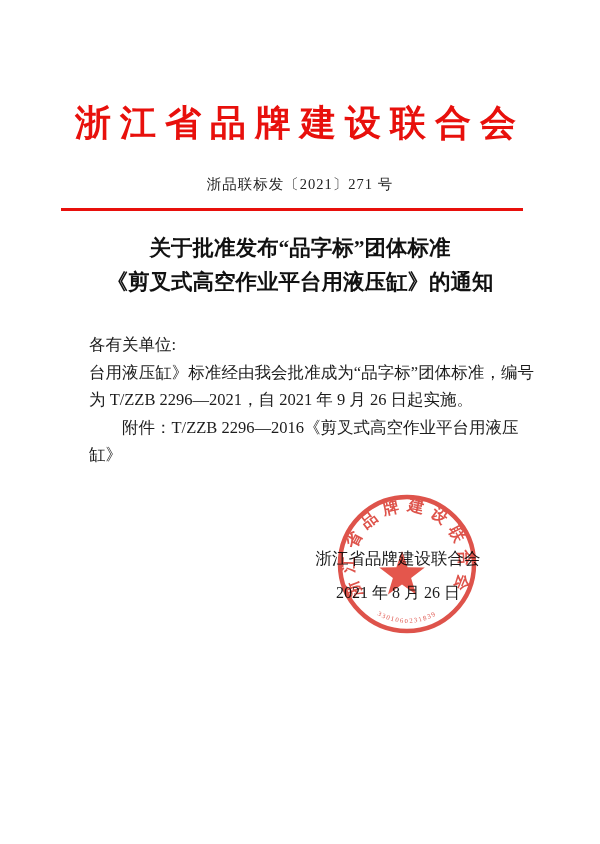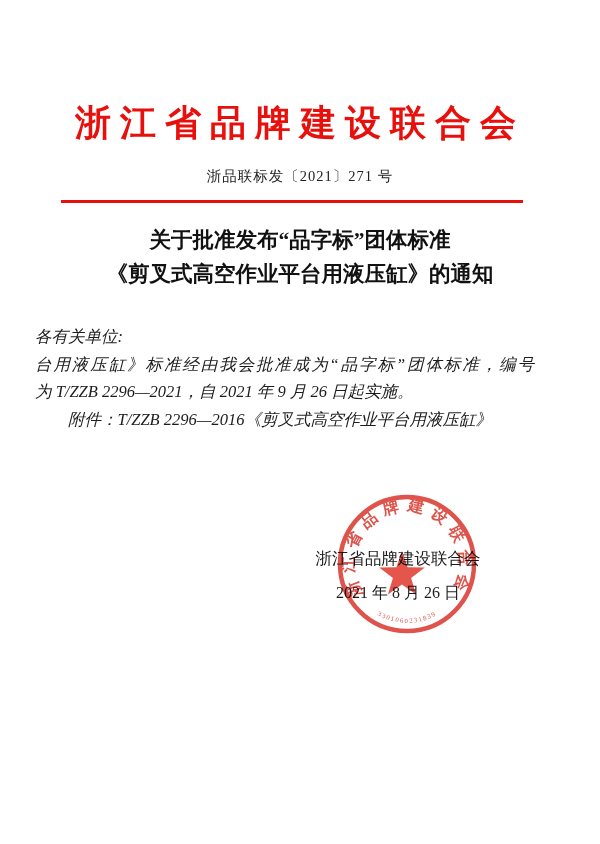--- a/index.html
+++ b/index.html
@@ -4,24 +4,24 @@
 <style>
   html,body{margin:0;padding:0;}
   body{
     width:600px;height:844px;background:#ffffff;position:relative;overflow:hidden;
     font-family:"Liberation Serif","DejaVu Serif",serif;color:#1c1c1c;
   }
   .org-title{
     padding-top:101px;text-align:center;font-size:36px;font-weight:bold;
     color:#e8100c;letter-spacing:9px;line-height:1.25;white-space:nowrap;
   }
-  .doc-number{margin-top:21px;text-align:center;font-size:14.5px;letter-spacing:1px;color:#222;}
+  .doc-number{margin-top:29px;text-align:center;font-size:14.5px;letter-spacing:1px;color:#222;}
   .red-rule{margin:14px 0 0 61px;width:462px;height:3px;background:#e8100c;}
   .main-title{margin-top:20px;text-align:center;font-weight:bold;font-size:21.5px;line-height:34px;color:#111;}
-  .body-block{margin:32px 66px 0 35px;font-size:16.5px;line-height:27.5px;font-style:italic;}
+  .body-block{margin:32px 66px 0 89px;font-size:16.5px;line-height:27.5px;}
   .bline{min-height:27.5px;}
   .indent{text-indent:33px;}
   .j{text-align:justify;text-align-last:justify;}
   .signature-block{position:absolute;top:548px;left:288px;width:220px;text-align:center;}
   .sig-org{font-size:16.5px;white-space:nowrap;}
   .sig-date{margin-top:13px;font-size:16px;white-space:nowrap;}
   .seal{position:absolute;top:492px;left:334px;width:146px;height:146px;
         mix-blend-mode:multiply;opacity:.85;pointer-events:none;}
   .seal text{font-family:"Liberation Serif","DejaVu Serif",serif;}
 </style>

